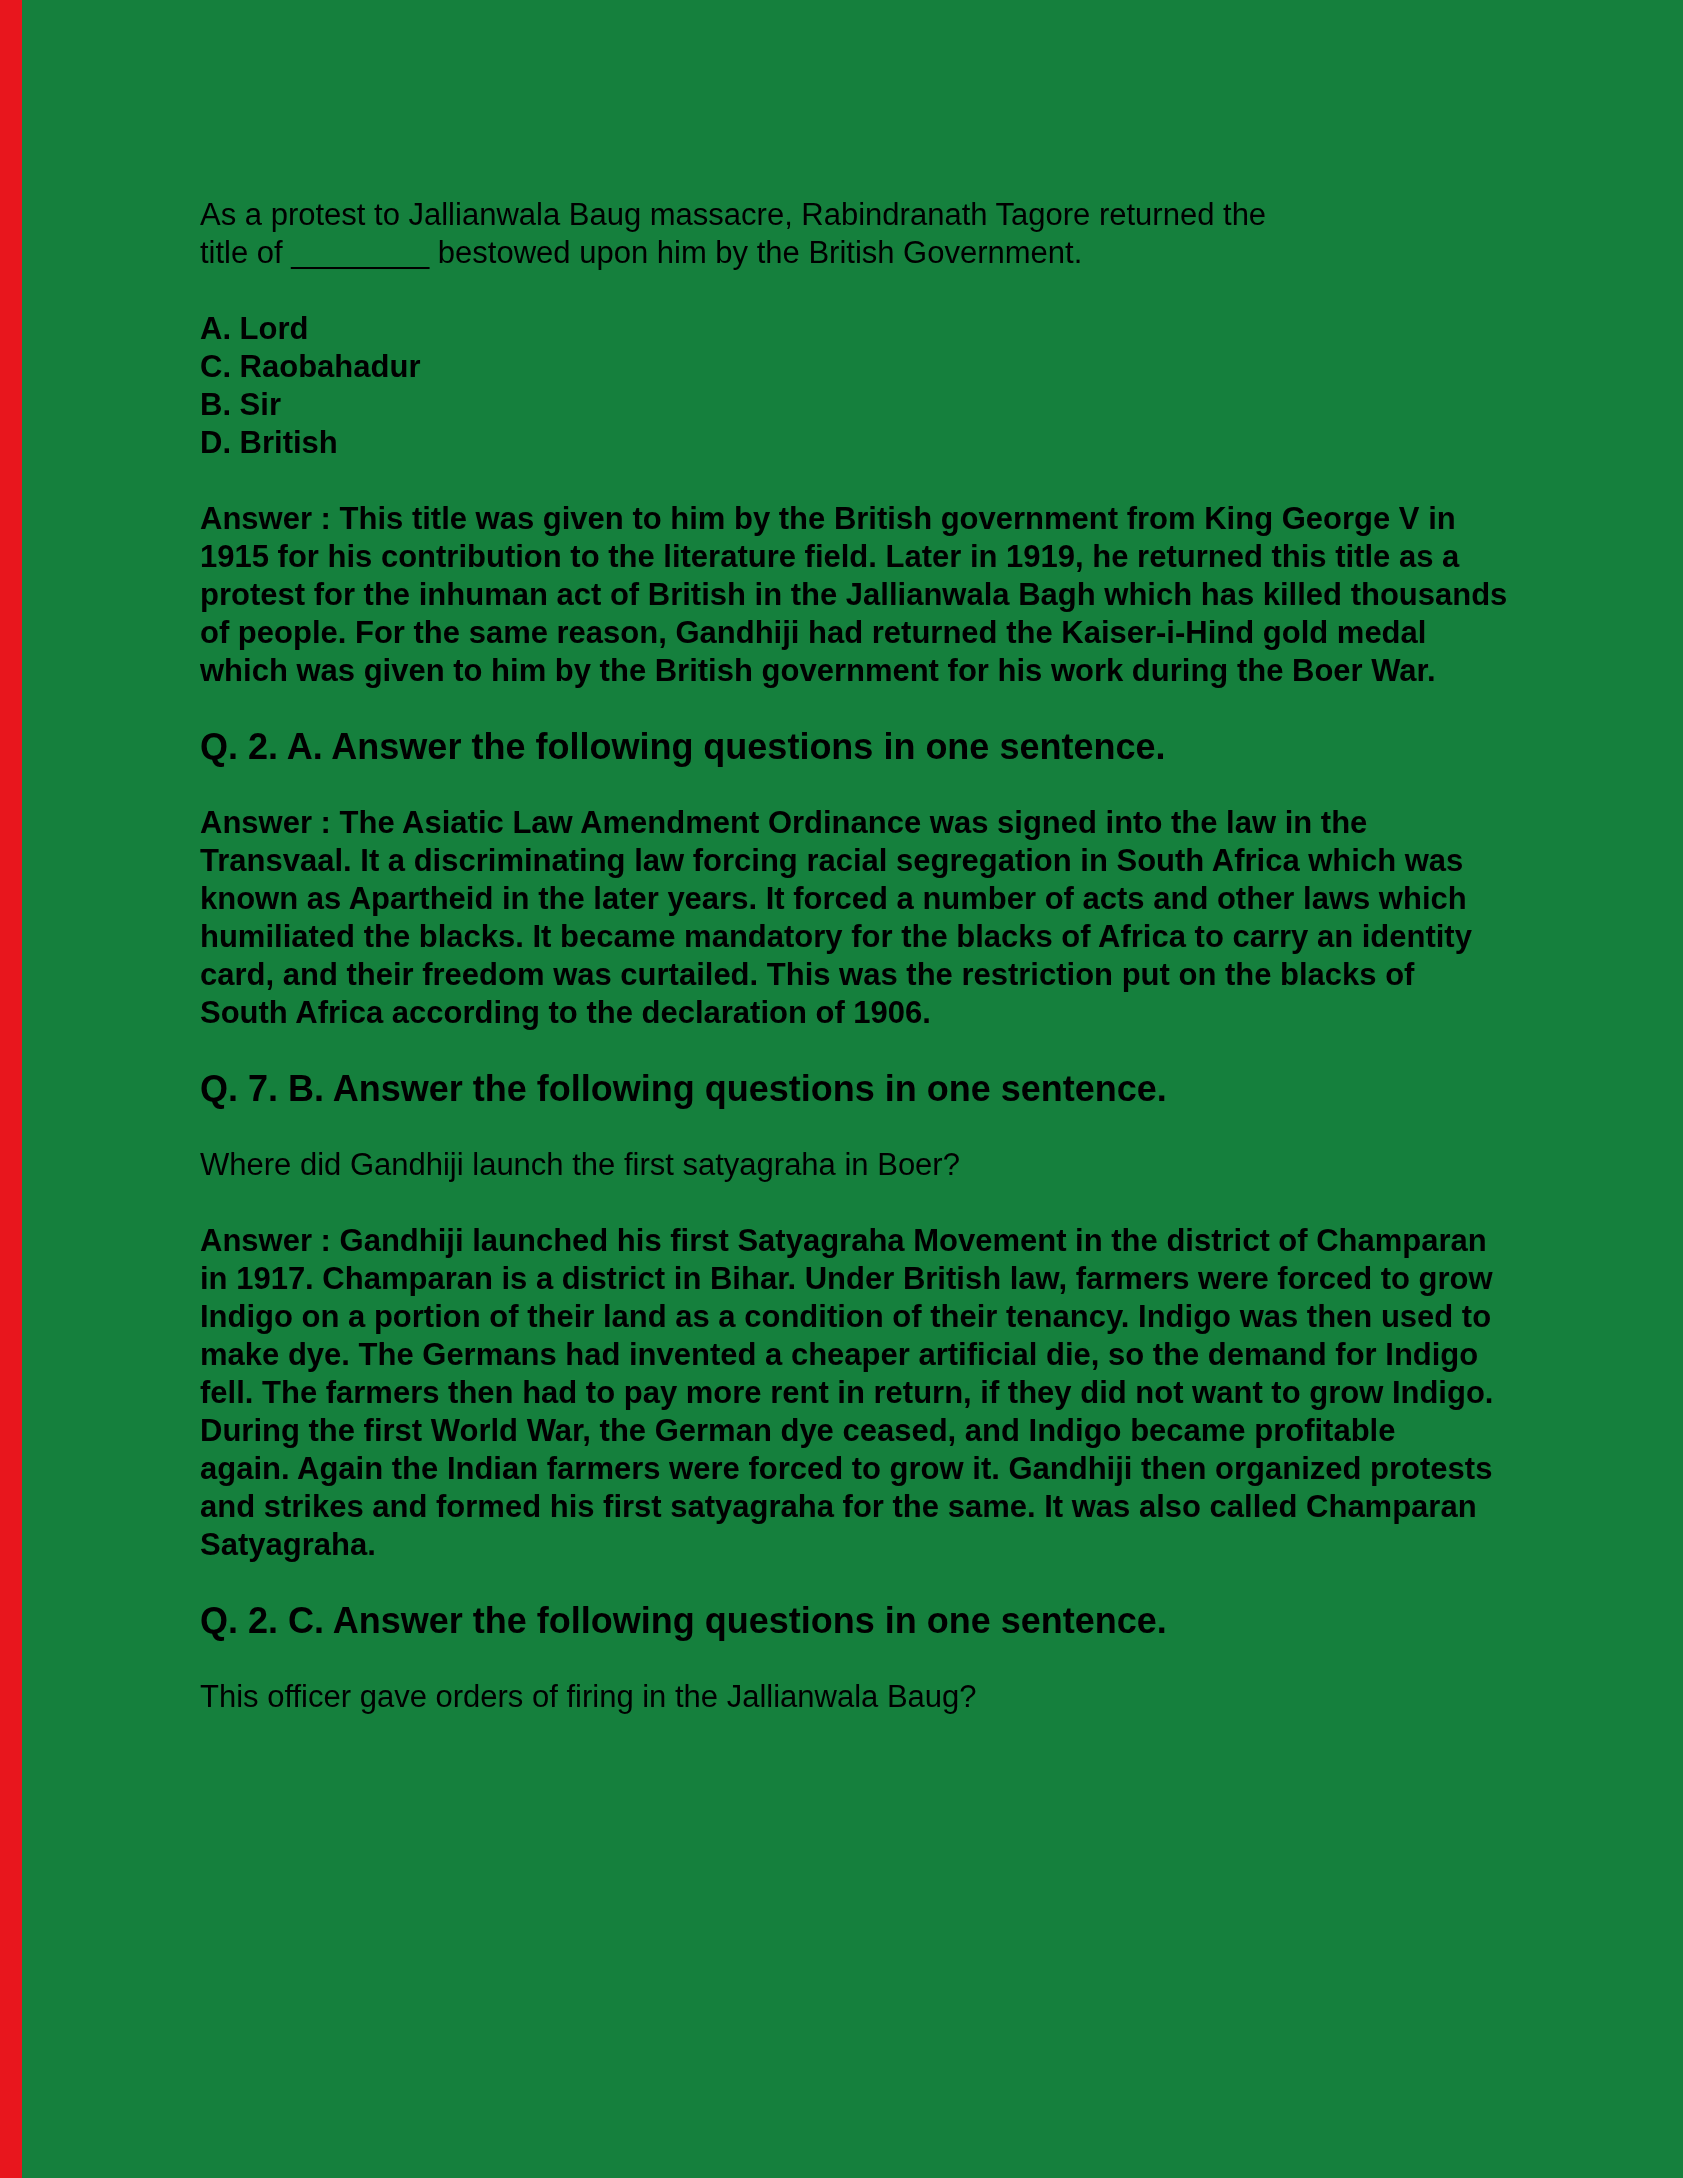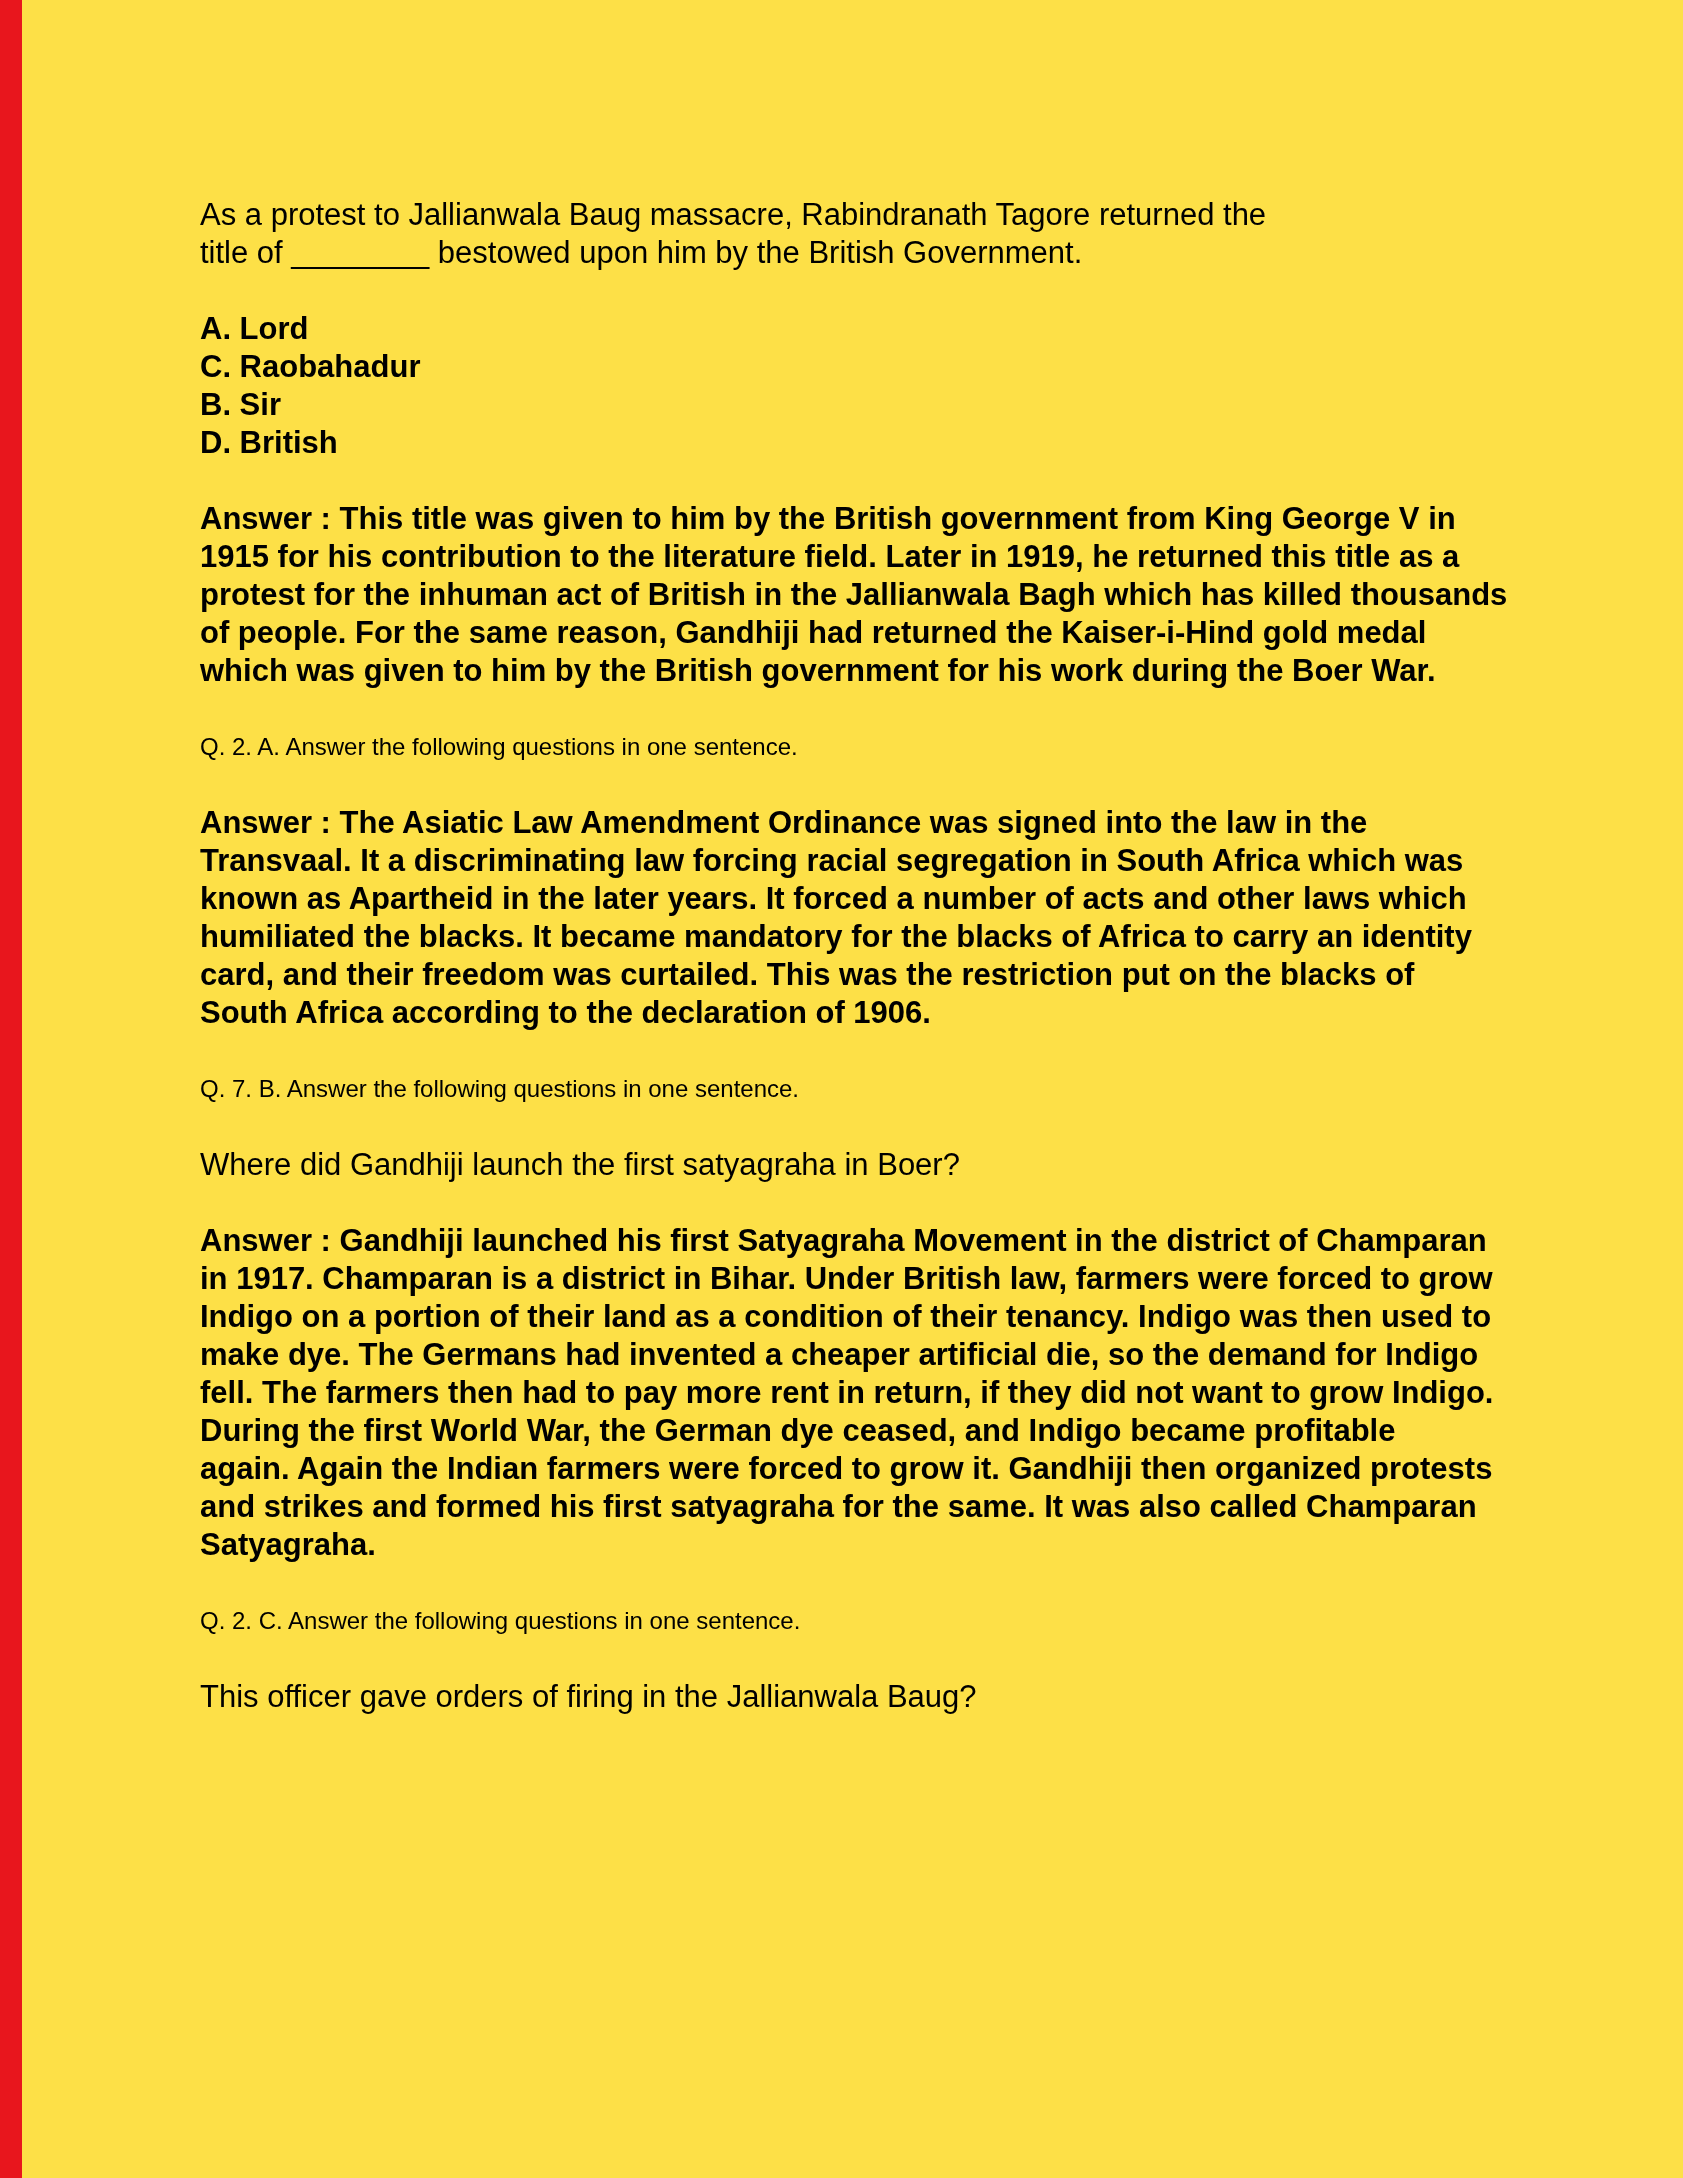--- a/index.html
+++ b/index.html
@@ -40,35 +40,35 @@
     margin-bottom: 0;
   }
   .bold {
     font-weight: bold;
   }
   .pre {
     white-space: pre;
     font-weight: bold;
   }
   h2.block {
-    font-size: 24px;
+    font-size: 36px;
     line-height: 38px;
-    font-weight: normal;
+    font-weight: bold;
   }
   p.block {
     font-weight: normal;
   }
   .option-line {
     font-weight: bold;
   }
 </style>
 </head>
 <body>
 
-<div class="page" style="background: #fde047;">
+<div class="page" style="background: #15803d;">
 
   <div class="edge-bar" style="background: rgb(232, 22, 29);"></div>
 
   <main class="doc" style="color: rgb(0, 0, 0);">
 
     <p class="block bold pre">As a protest to Jallianwala Baug massacre, Rabindranath Tagore returned the
 title of ________ bestowed upon him by the British Government.</p>
 
     <div class="block">
       <div class="option-line pre">A. Lord</div>

